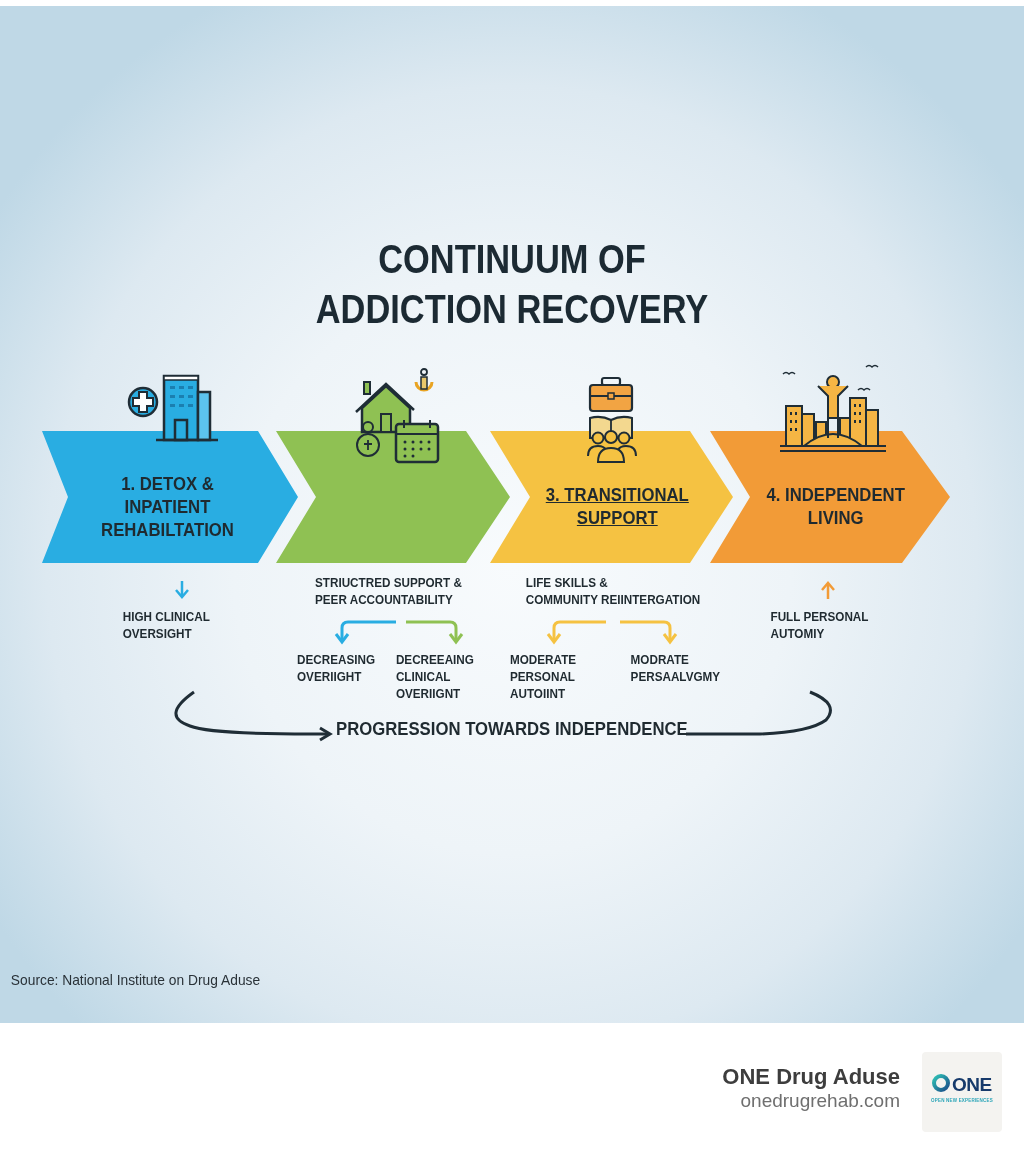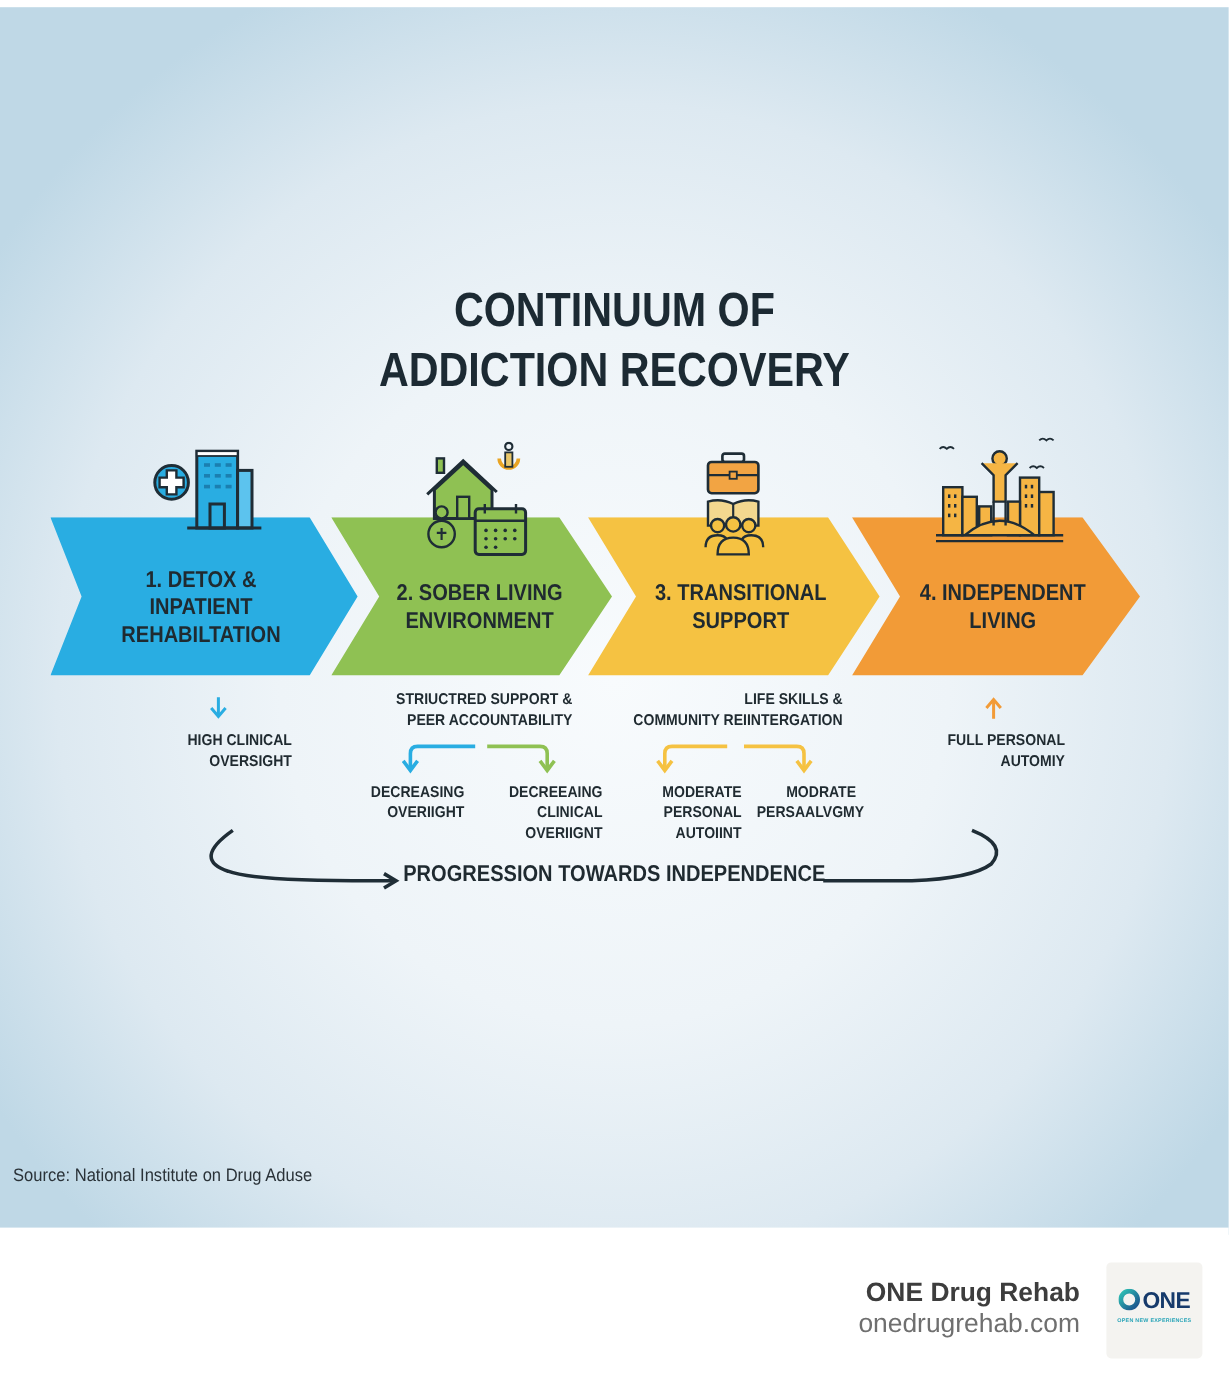--- a/index.html
+++ b/index.html
@@ -26,21 +26,21 @@
     .chev-label {
       position: absolute; top: 0; height: 132px; display: flex; align-items: center; justify-content: center;
       text-align: center; color: #1f2a30; font-weight: bold; font-size: 19px; line-height: 23px;
       padding-top: 18px;
     }
     .chev-label span { display: block; transform: scaleX(0.88); }
 
     .icon-wrap { position: absolute; }
 
     .sub {
-      position: absolute; text-align: right; color: #1f2a30; font-weight: bold;
+      position: absolute; text-align: left; color: #1f2a30; font-weight: bold;
       font-size: 13px; line-height: 17px;
     }
     .sub span { display: block; transform: scaleX(0.9); }
 
     .progression {
       position: absolute; left: 0; top: 712px; width: 1024px; text-align: center;
       font-weight: bold; font-size: 19px; color: #1f2a30;
     }
     .progression span { display: inline-block; transform: scaleX(0.88); }
 
@@ -49,21 +49,21 @@
       font-size: 15px; color: #2a3238;
     }
     .source span { display: inline-block; transform: scaleX(0.92); }
 
     .footer { position: absolute; left: 0; top: 1023px; width: 1024px; height: 131px; background: #ffffff; }
     .brand-name {
       position: absolute; right: 124px; top: 1064px; font-weight: bold; font-size: 22px; color: #3d3d3d;
       text-align: right;
     }
     .brand-url {
-      position: absolute; right: 124px; top: 1090px; font-size: 22px; color: #6f6f6f; text-align: right;
+      position: absolute; right: 124px; top: 1090px; font-size: 19px; color: #6f6f6f; text-align: right;
     }
     .logo-box {
       position: absolute; left: 922px; top: 1052px; width: 80px; height: 80px; border-radius: 4px;
       background: #f4f3f0;
     }
     .logo-box .one {
       position: absolute; left: 10px; top: 22px; display: flex; align-items: flex-start;
     }
     .logo-box .one-text { font-weight: bold; font-size: 19px; color: #163a6b; margin-left: 2px; letter-spacing: -0.5px; }
     .logo-box .tag {
@@ -91,33 +91,27 @@
         <span>INPATIENT</span>
         <span>REHABILTATION</span>
       </div>
     </div>
   </div>
 
   <div class="chev" style="left:276px; width:238px;">
     <svg class="shape" width="238" height="132" viewBox="0 0 238 132">
       <polygon points="0,0 190,0 234,66 190,132 0,132 40,66" fill="#8fc153"></polygon>
     </svg>
-    <div class="chev-label" style="left:26px; width:196px;">
-      <div>
-        <span>2. SOBER LIVING</span>
-        <span>ENVIRONMENT</span>
-      </div>
-    </div>
   </div>
 
   <div class="chev" style="left:490px; width:246px;">
     <svg class="shape" width="246" height="132" viewBox="0 0 246 132">
       <polygon points="0,0 200,0 243,66 200,132 0,132 40,66" fill="#f5c242"></polygon>
     </svg>
-    <div class="chev-label" style="left:22px; width:210px;">
+    <div class="chev-label" style="left:22px; width:210px;text-decoration:underline;">
       <div>
         <span>3. TRANSITIONAL</span>
         <span>SUPPORT</span>
       </div>
     </div>
   </div>
 
   <div class="chev" style="left:710px; width:242px;">
     <svg class="shape" width="242" height="132" viewBox="0 0 242 132">
       <polygon points="0,0 192,0 240,66 192,132 0,132 40,66" fill="#f29b37"></polygon>
@@ -309,21 +303,21 @@
   <div class="progression">
     <span>PROGRESSION TOWARDS INDEPENDENCE</span>
   </div>
 
   <div class="source">
     <span>Source: National Institute on Drug Aduse</span>
   </div>
 </div>
 
 <div class="footer"></div>
-<div class="brand-name">ONE Drug Rehab</div>
+<div class="brand-name">ONE Drug Aduse</div>
 <div class="brand-url">onedrugrehab.com</div>
 <div class="logo-box">
   <div class="one">
     <svg width="18" height="18" viewBox="0 0 18 18">
       <defs>
         <linearGradient id="lg" x1="0" y1="0" x2="1" y2="1">
           <stop offset="0" stop-color="#2fc2b5"></stop>
           <stop offset="1" stop-color="#1a4e8a"></stop>
         </linearGradient>
       </defs>

